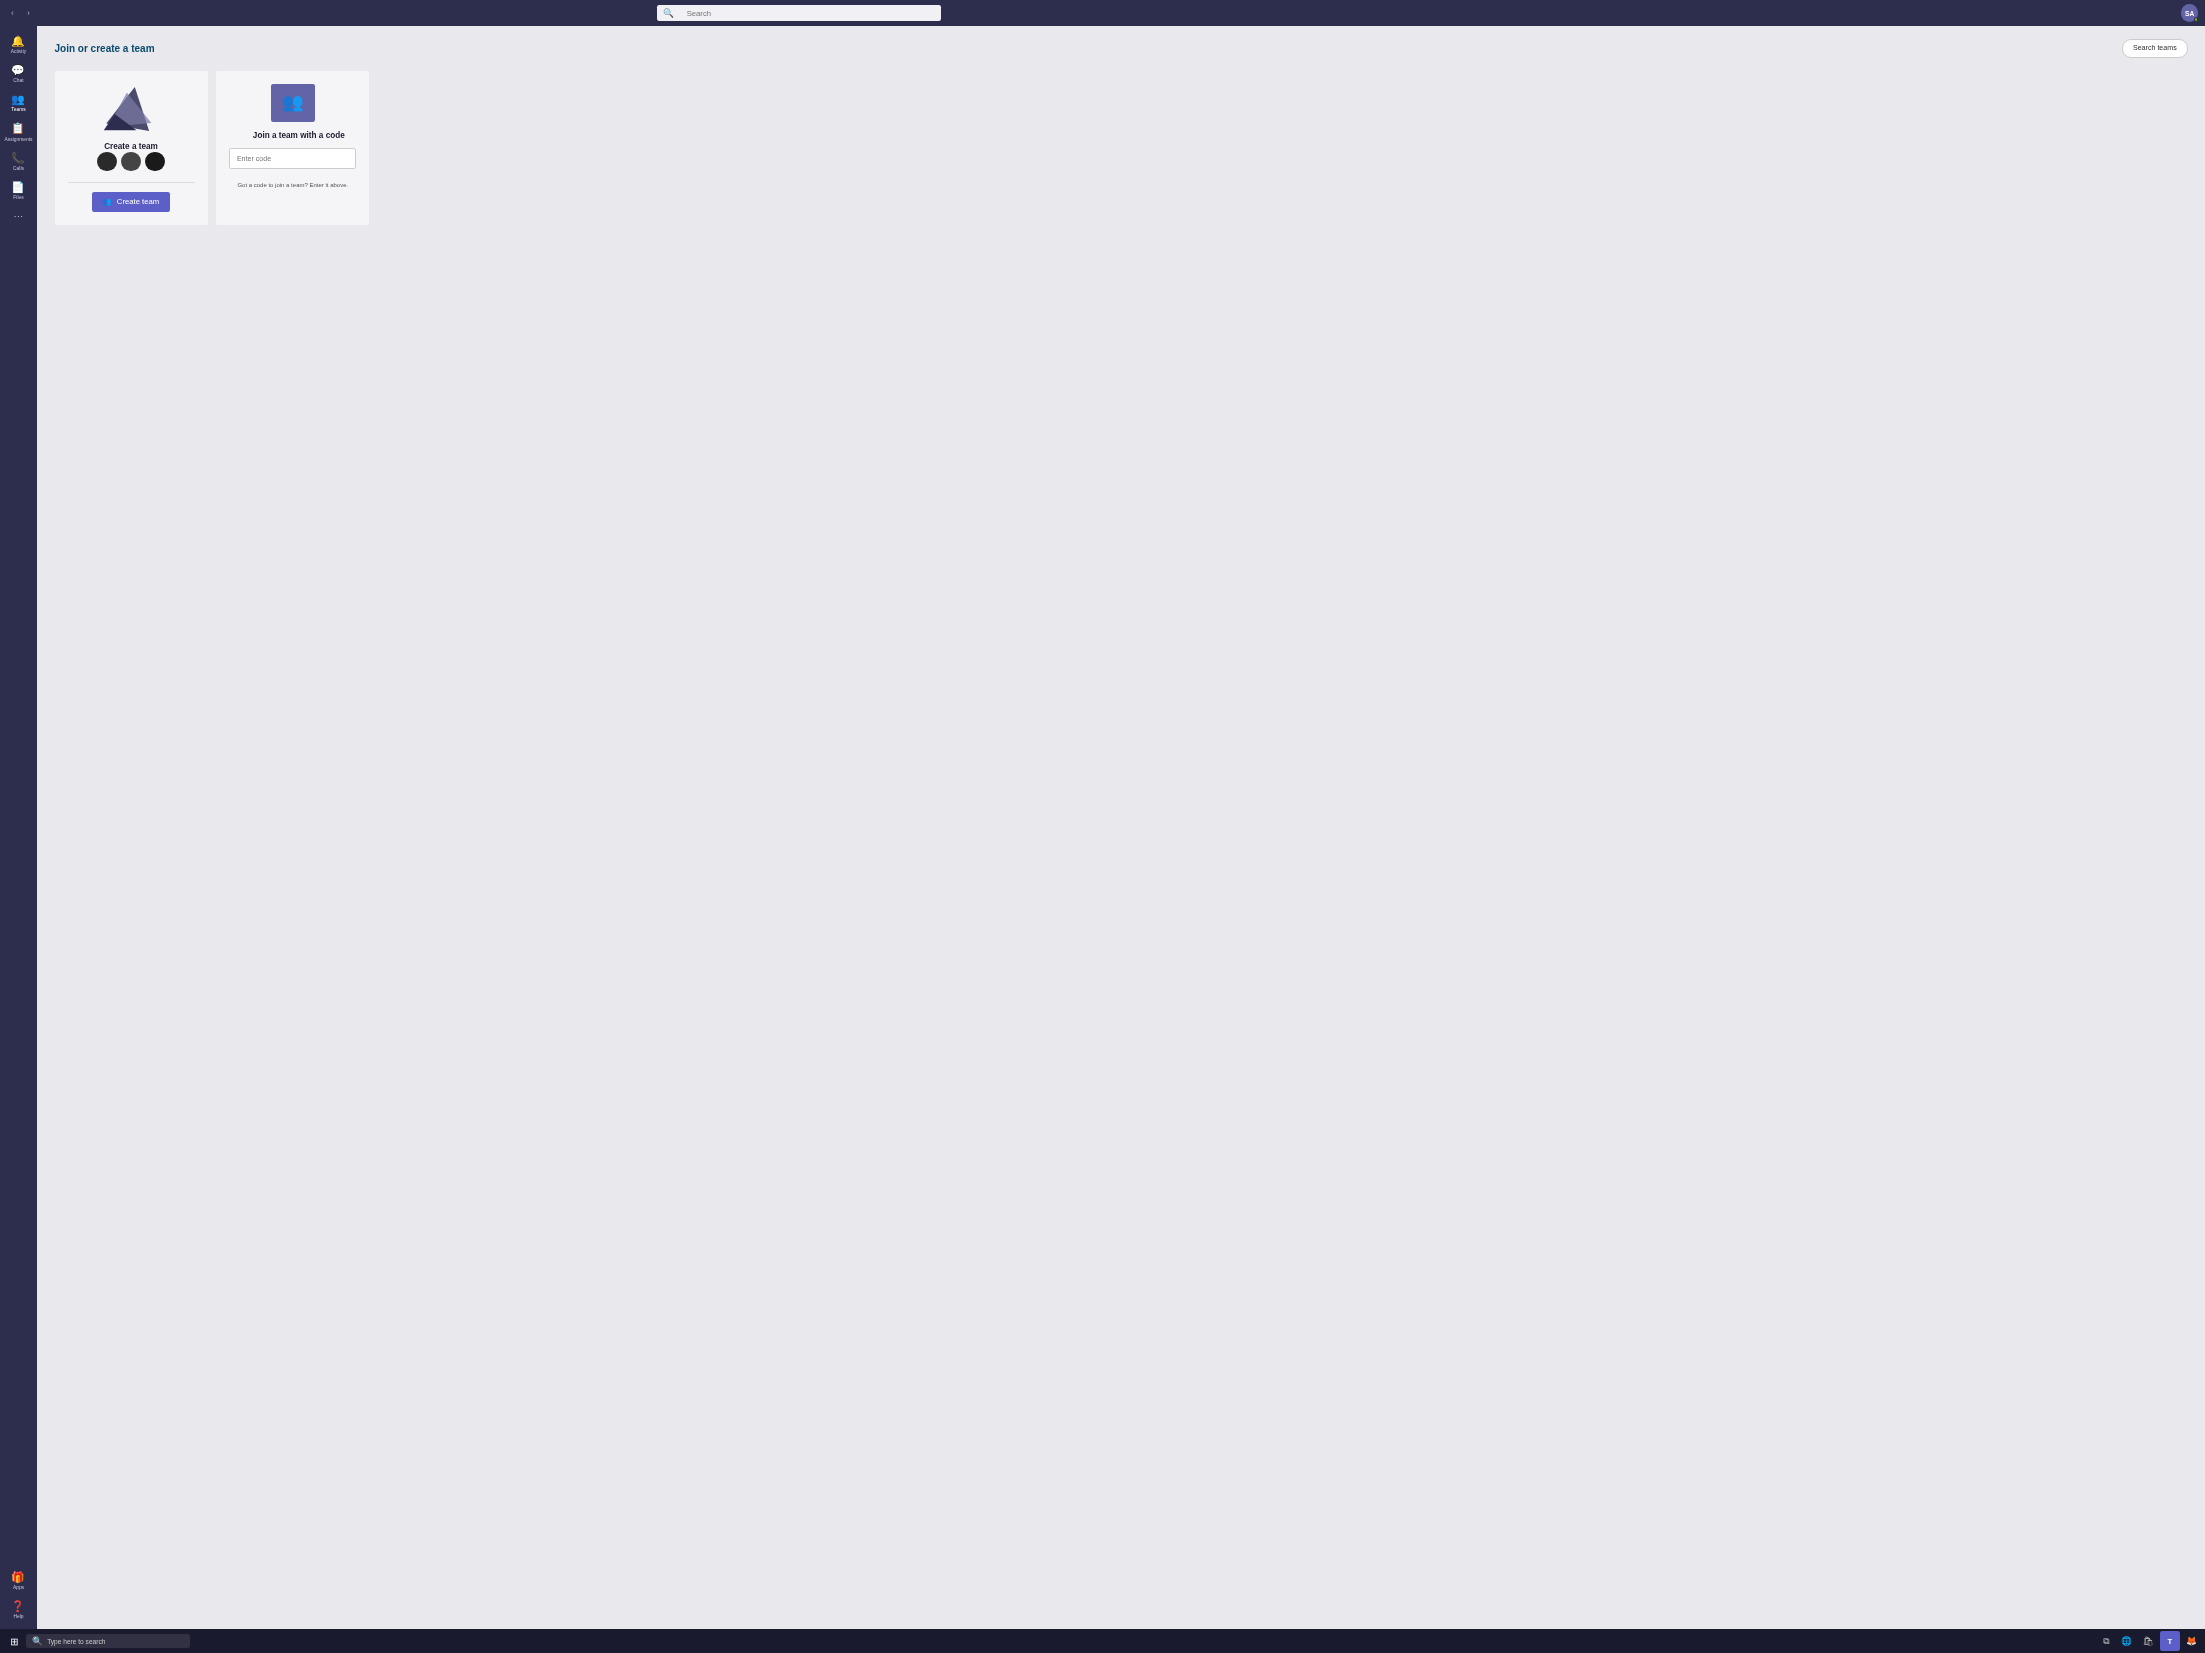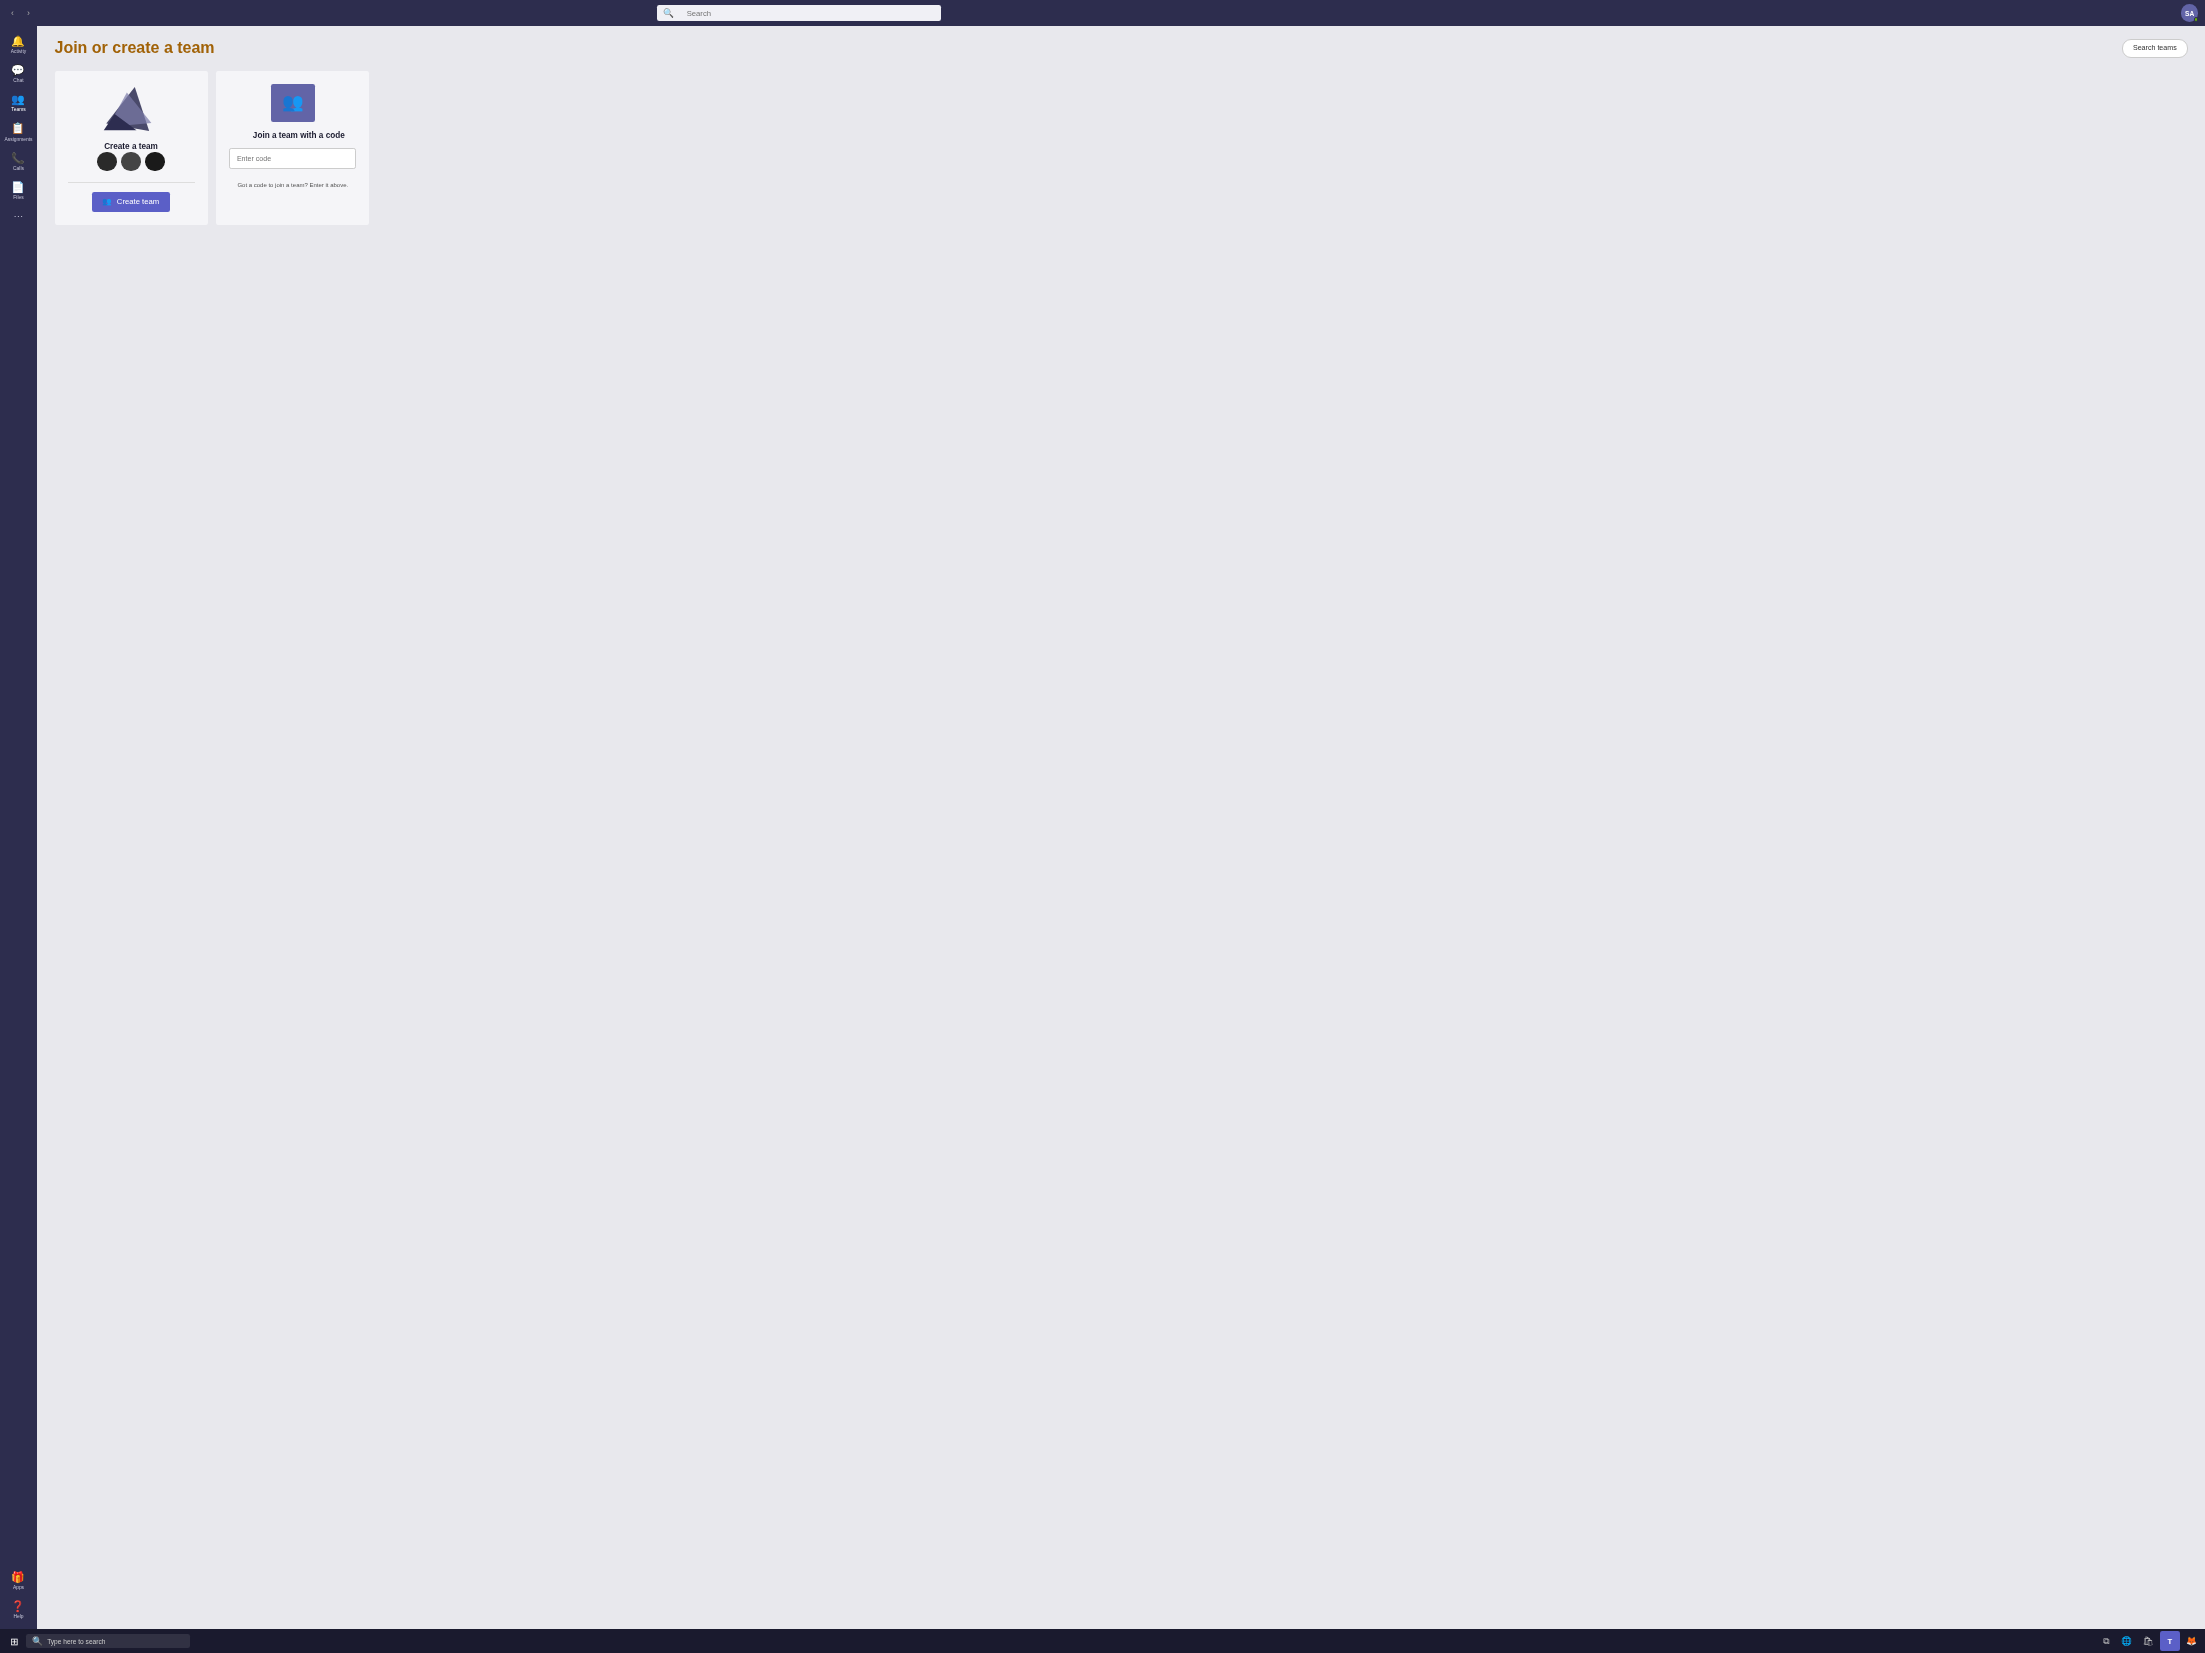--- a/index.html
+++ b/index.html
@@ -133,23 +133,23 @@
       position: relative;
     }
 
     .page-header {
       display: flex;
       justify-content: space-between;
       align-items: center;
       margin-bottom: 13px;
     }
     .page-title {
-      font-size: 16px;
+      font-size: 10px;
       font-weight: 600;
-      color: #a16207;
+      color: #0c4a6e;
     }
     .search-teams-btn {
       background: white;
       border: 0.5px solid #ccc;
       padding: 4.4px 9.8px;
       border-radius: 9px;
       font-size: 7.1px;
       cursor: pointer;
       color: #333;
     }

